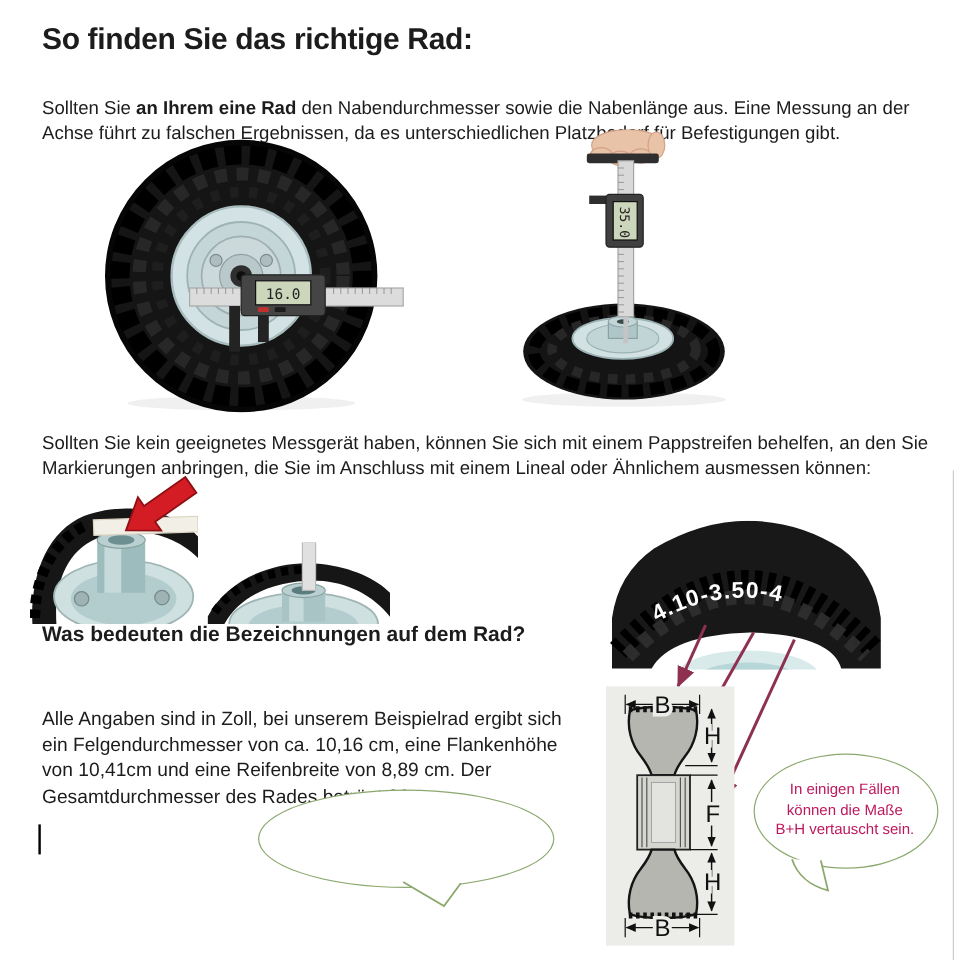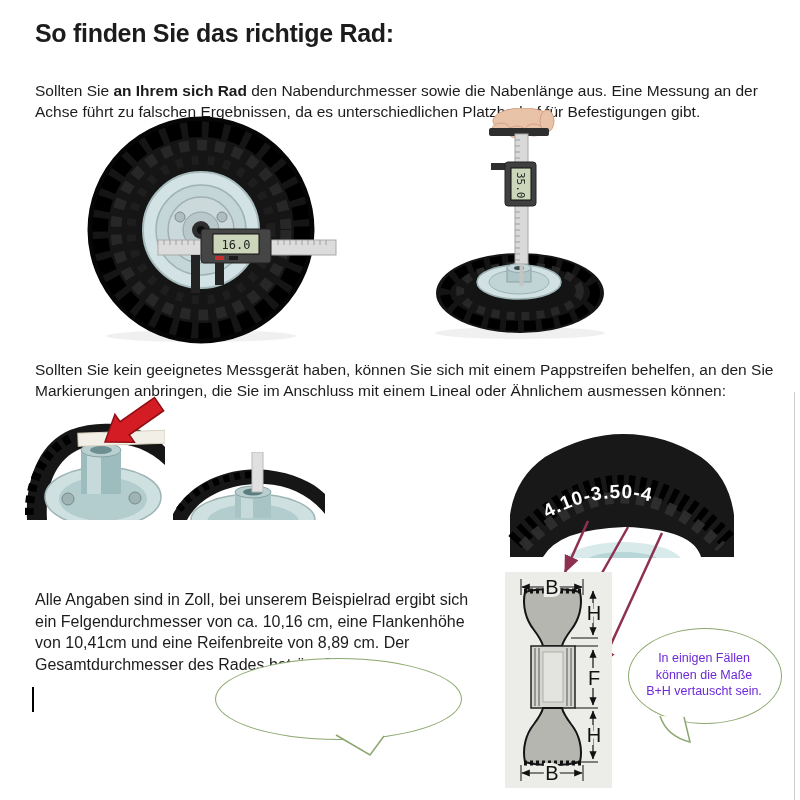--- a/index.html
+++ b/index.html
@@ -8,36 +8,36 @@
   .abs{position:absolute;}
   .page-title{left:35px;top:19px;font-size:25px;font-weight:bold;letter-spacing:-0.3px;}
   .para{font-size:15.5px;line-height:21px;}
   .intro-para{left:35px;top:64px;width:748px;}
   .tip-para{left:35px;top:343px;width:748px;}
   .section-heading{left:35px;top:518px;font-size:17.5px;font-weight:bold;}
   .section-body{left:35px;top:548px;width:434px;font-size:16px;line-height:21.5px;margin-top:41px;}
   .bubble{border:1.5px solid #8ca86e;border-radius:50%;background:#fff;}
   .bubble-left-box{left:215px;top:658px;width:245px;height:80px;}
   .bubble-right-box{left:628px;top:628px;width:152px;height:94px;}
-  .bubble-text{display:flex;align-items:center;justify-content:center;text-align:center;color:#6d28d9;}
+  .bubble-text{display:flex;align-items:center;justify-content:center;text-align:center;color:#be185d;}
   .bubble-left-text{left:225px;top:660px;width:225px;height:76px;font-size:13.5px;line-height:18px;}
   .bubble-right-text{left:642px;top:632px;width:124px;height:86px;font-size:12.5px;line-height:16.5px;}
   .text-cursor{left:32px;top:687px;width:2px;height:25px;background:#000;}
   .right-border{left:794px;top:392px;width:1px;height:408px;background:#cccccc;}
   svg{display:block;}
   .lcd-txt{font-family:"DejaVu Sans Mono",monospace;}
 </style>
 </head>
 <body>
 
 <div class="stage">
 
   <div class="abs page-title">So finden Sie das richtige Rad:</div>
 
-  <p class="abs para intro-para"><span>Sollten Sie </span><b>an Ihrem sich Rad</b><span> den Nabendurchmesser sowie die Nabenlänge aus. Eine Messung an der Achse führt zu falschen Ergebnissen, da es unterschiedlichen Platzbedarf für Befestigungen gibt.</span></p>
+  <p class="abs para intro-para"><span>Sollten Sie </span><b>an Ihrem eine Rad</b><span> den Nabendurchmesser sowie die Nabenlänge aus. Eine Messung an der Achse führt zu falschen Ergebnissen, da es unterschiedlichen Platzbedarf für Befestigungen gibt.</span></p>
 
   <svg class="abs" style="left:78px;top:110px;" width="262" height="234" viewBox="0 0 262 234">
     <ellipse cx="123" cy="226" rx="95" ry="6" fill="#000" opacity="0.06"></ellipse>
     <g>
       <circle cx="123" cy="120" r="112" fill="#151515"></circle>
       <circle cx="123" cy="120" r="111" fill="none" stroke="#060606" stroke-width="5"></circle>
       <circle cx="123" cy="120" r="101" fill="none" stroke="#000000" stroke-width="16" stroke-dasharray="14 7"></circle>
       <circle cx="123" cy="120" r="85" fill="none" stroke="#272727" stroke-width="11" stroke-dasharray="10 8"></circle>
       <circle cx="123" cy="120" r="70" fill="none" stroke="#1e1e1e" stroke-width="9" stroke-dasharray="7 9"></circle>
     </g>
@@ -132,20 +132,21 @@
       <ellipse cx="80" cy="68" rx="62" ry="26" fill="#cfe0e0" stroke="#9fb5b5" stroke-width="1.5"></ellipse>
       <ellipse cx="80" cy="70" rx="46" ry="18" fill="#b3cccd"></ellipse>
       <rect x="62" y="40" width="36" height="26" fill="#a9c4c5"></rect>
       <rect x="68" y="40" width="12" height="26" fill="#c6dadb"></rect>
       <ellipse cx="80" cy="40" rx="18" ry="6" fill="#b9cfd0" stroke="#88a3a4"></ellipse>
       <ellipse cx="80" cy="40" rx="10" ry="3.5" fill="#5c7d7f"></ellipse>
     </g>
     <rect x="79" y="0" width="11" height="40" fill="#e0e0e0" stroke="#b9b9b9"></rect>
   </svg>
 
+  <div class="abs section-heading">Was bedeuten die Bezeichnungen auf dem Rad?</div>
   <p class="abs section-body">Alle Angaben sind in Zoll, bei unserem Beispielrad ergibt sich ein Felgendurchmesser von ca. 10,16 cm, eine Flankenhöhe von 10,41cm und eine Reifenbreite von 8,89 cm. Der Gesamtdurchmesser des Rades beträgt 26cm.</p>
 
   <svg class="abs" style="left:505px;top:420px;" width="300" height="380" viewBox="0 0 300 380">
     <defs>
       <marker id="mh" markerWidth="8" markerHeight="8" refX="6.5" refY="3" orient="auto">
         <path d="M0,0 L7,3 L0,6 Z" fill="#8e3050"></path>
       </marker>
       <marker id="dim" markerWidth="8" markerHeight="8" refX="6.5" refY="3" orient="auto-start-reverse">
         <path d="M0,0 L7,3 L0,6 Z" fill="#111"></path>
       </marker>

